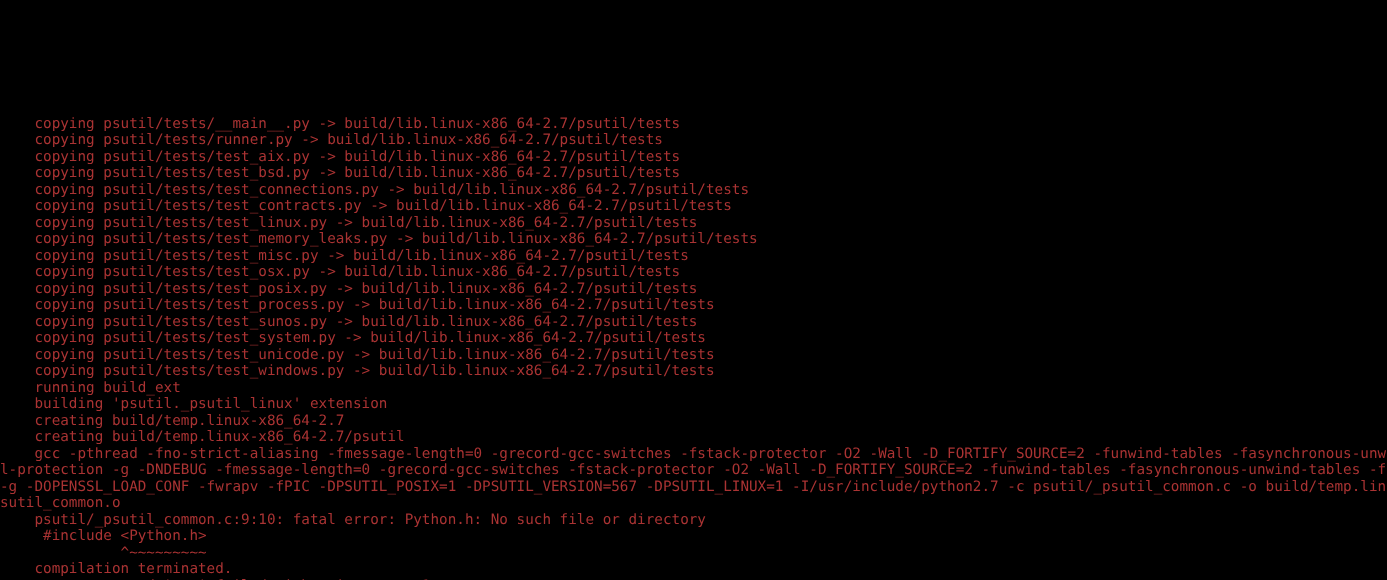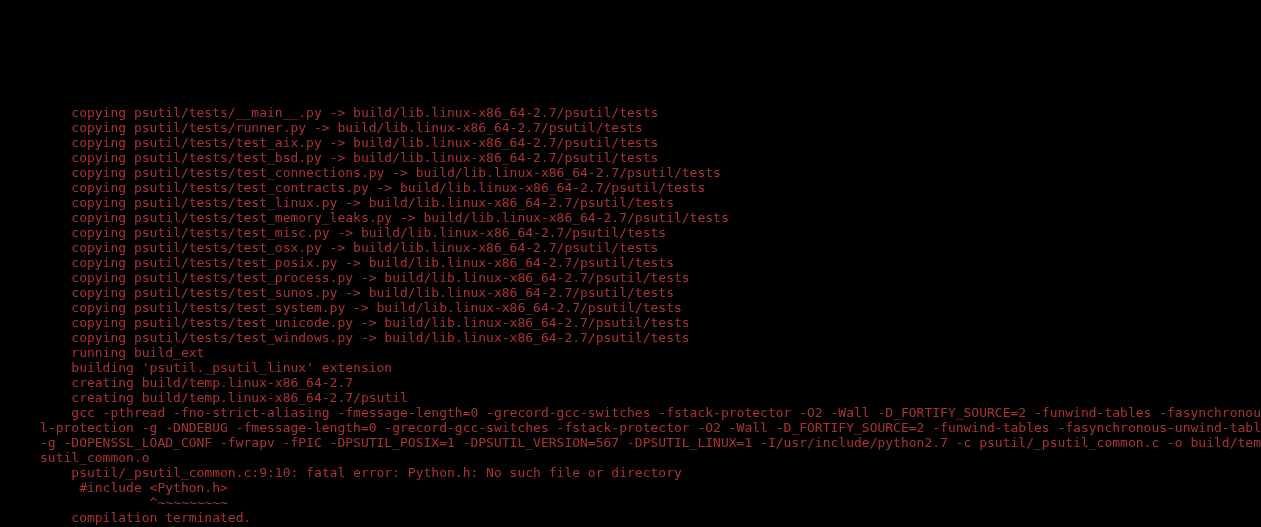--- a/index.html
+++ b/index.html
@@ -14,21 +14,20 @@
     height: 527px;
     overflow: hidden;
     white-space: pre;
   }
   .terminal {
     padding: 0;
   }
   .line {
     display: block;
     white-space: pre;
-    margin-left: 40px;
   }
 </style>
 </head>
 <body>
 
 
 
 <div class="terminal">
   <div id="lines-container"><span class="line">    copying psutil/tests/__main__.py -&gt; build/lib.linux-x86_64-2.7/psutil/tests</span><span class="line">    copying psutil/tests/runner.py -&gt; build/lib.linux-x86_64-2.7/psutil/tests</span><span class="line">    copying psutil/tests/test_aix.py -&gt; build/lib.linux-x86_64-2.7/psutil/tests</span><span class="line">    copying psutil/tests/test_bsd.py -&gt; build/lib.linux-x86_64-2.7/psutil/tests</span><span class="line">    copying psutil/tests/test_connections.py -&gt; build/lib.linux-x86_64-2.7/psutil/tests</span><span class="line">    copying psutil/tests/test_contracts.py -&gt; build/lib.linux-x86_64-2.7/psutil/tests</span><span class="line">    copying psutil/tests/test_linux.py -&gt; build/lib.linux-x86_64-2.7/psutil/tests</span><span class="line">    copying psutil/tests/test_memory_leaks.py -&gt; build/lib.linux-x86_64-2.7/psutil/tests</span><span class="line">    copying psutil/tests/test_misc.py -&gt; build/lib.linux-x86_64-2.7/psutil/tests</span><span class="line">    copying psutil/tests/test_osx.py -&gt; build/lib.linux-x86_64-2.7/psutil/tests</span><span class="line">    copying psutil/tests/test_posix.py -&gt; build/lib.linux-x86_64-2.7/psutil/tests</span><span class="line">    copying psutil/tests/test_process.py -&gt; build/lib.linux-x86_64-2.7/psutil/tests</span><span class="line">    copying psutil/tests/test_sunos.py -&gt; build/lib.linux-x86_64-2.7/psutil/tests</span><span class="line">    copying psutil/tests/test_system.py -&gt; build/lib.linux-x86_64-2.7/psutil/tests</span><span class="line">    copying psutil/tests/test_unicode.py -&gt; build/lib.linux-x86_64-2.7/psutil/tests</span><span class="line">    copying psutil/tests/test_windows.py -&gt; build/lib.linux-x86_64-2.7/psutil/tests</span><span class="line">    running build_ext</span><span class="line">    building 'psutil._psutil_linux' extension</span><span class="line">    creating build/temp.linux-x86_64-2.7</span><span class="line">    creating build/temp.linux-x86_64-2.7/psutil</span><span class="line">    gcc -pthread -fno-strict-aliasing -fmessage-length=0 -grecord-gcc-switches -fstack-protector -O2 -Wall -D_FORTIFY_SOURCE=2 -funwind-tables -fasynchronous-unwind-tables -fstack-c</span><span class="line">l-protection -g -DNDEBUG -fmessage-length=0 -grecord-gcc-switches -fstack-protector -O2 -Wall -D_FORTIFY_SOURCE=2 -funwind-tables -fasynchronous-unwind-tables -fstack-clash-protecti</span><span class="line">-g -DOPENSSL_LOAD_CONF -fwrapv -fPIC -DPSUTIL_POSIX=1 -DPSUTIL_VERSION=567 -DPSUTIL_LINUX=1 -I/usr/include/python2.7 -c psutil/_psutil_common.c -o build/temp.linux-x86_64-2.7/psutil</span><span class="line">sutil_common.o</span><span class="line">    psutil/_psutil_common.c:9:10: fatal error: Python.h: No such file or directory</span><span class="line">     #include &lt;Python.h&gt;</span><span class="line">              ^~~~~~~~~~</span><span class="line">    compilation terminated.</span><span class="line">    error: command 'gcc' failed with exit status 1</span></div>
   

